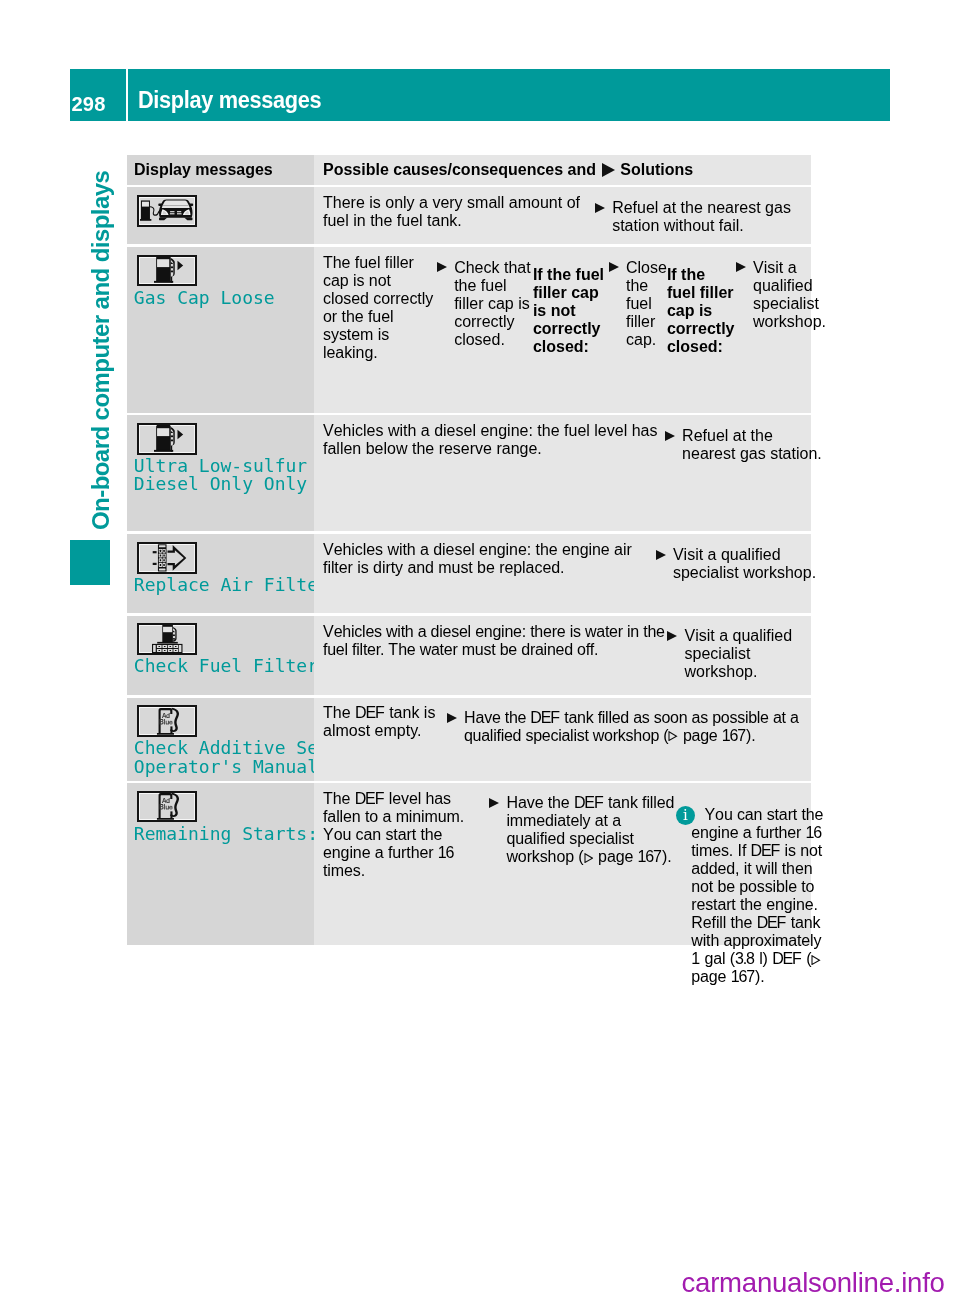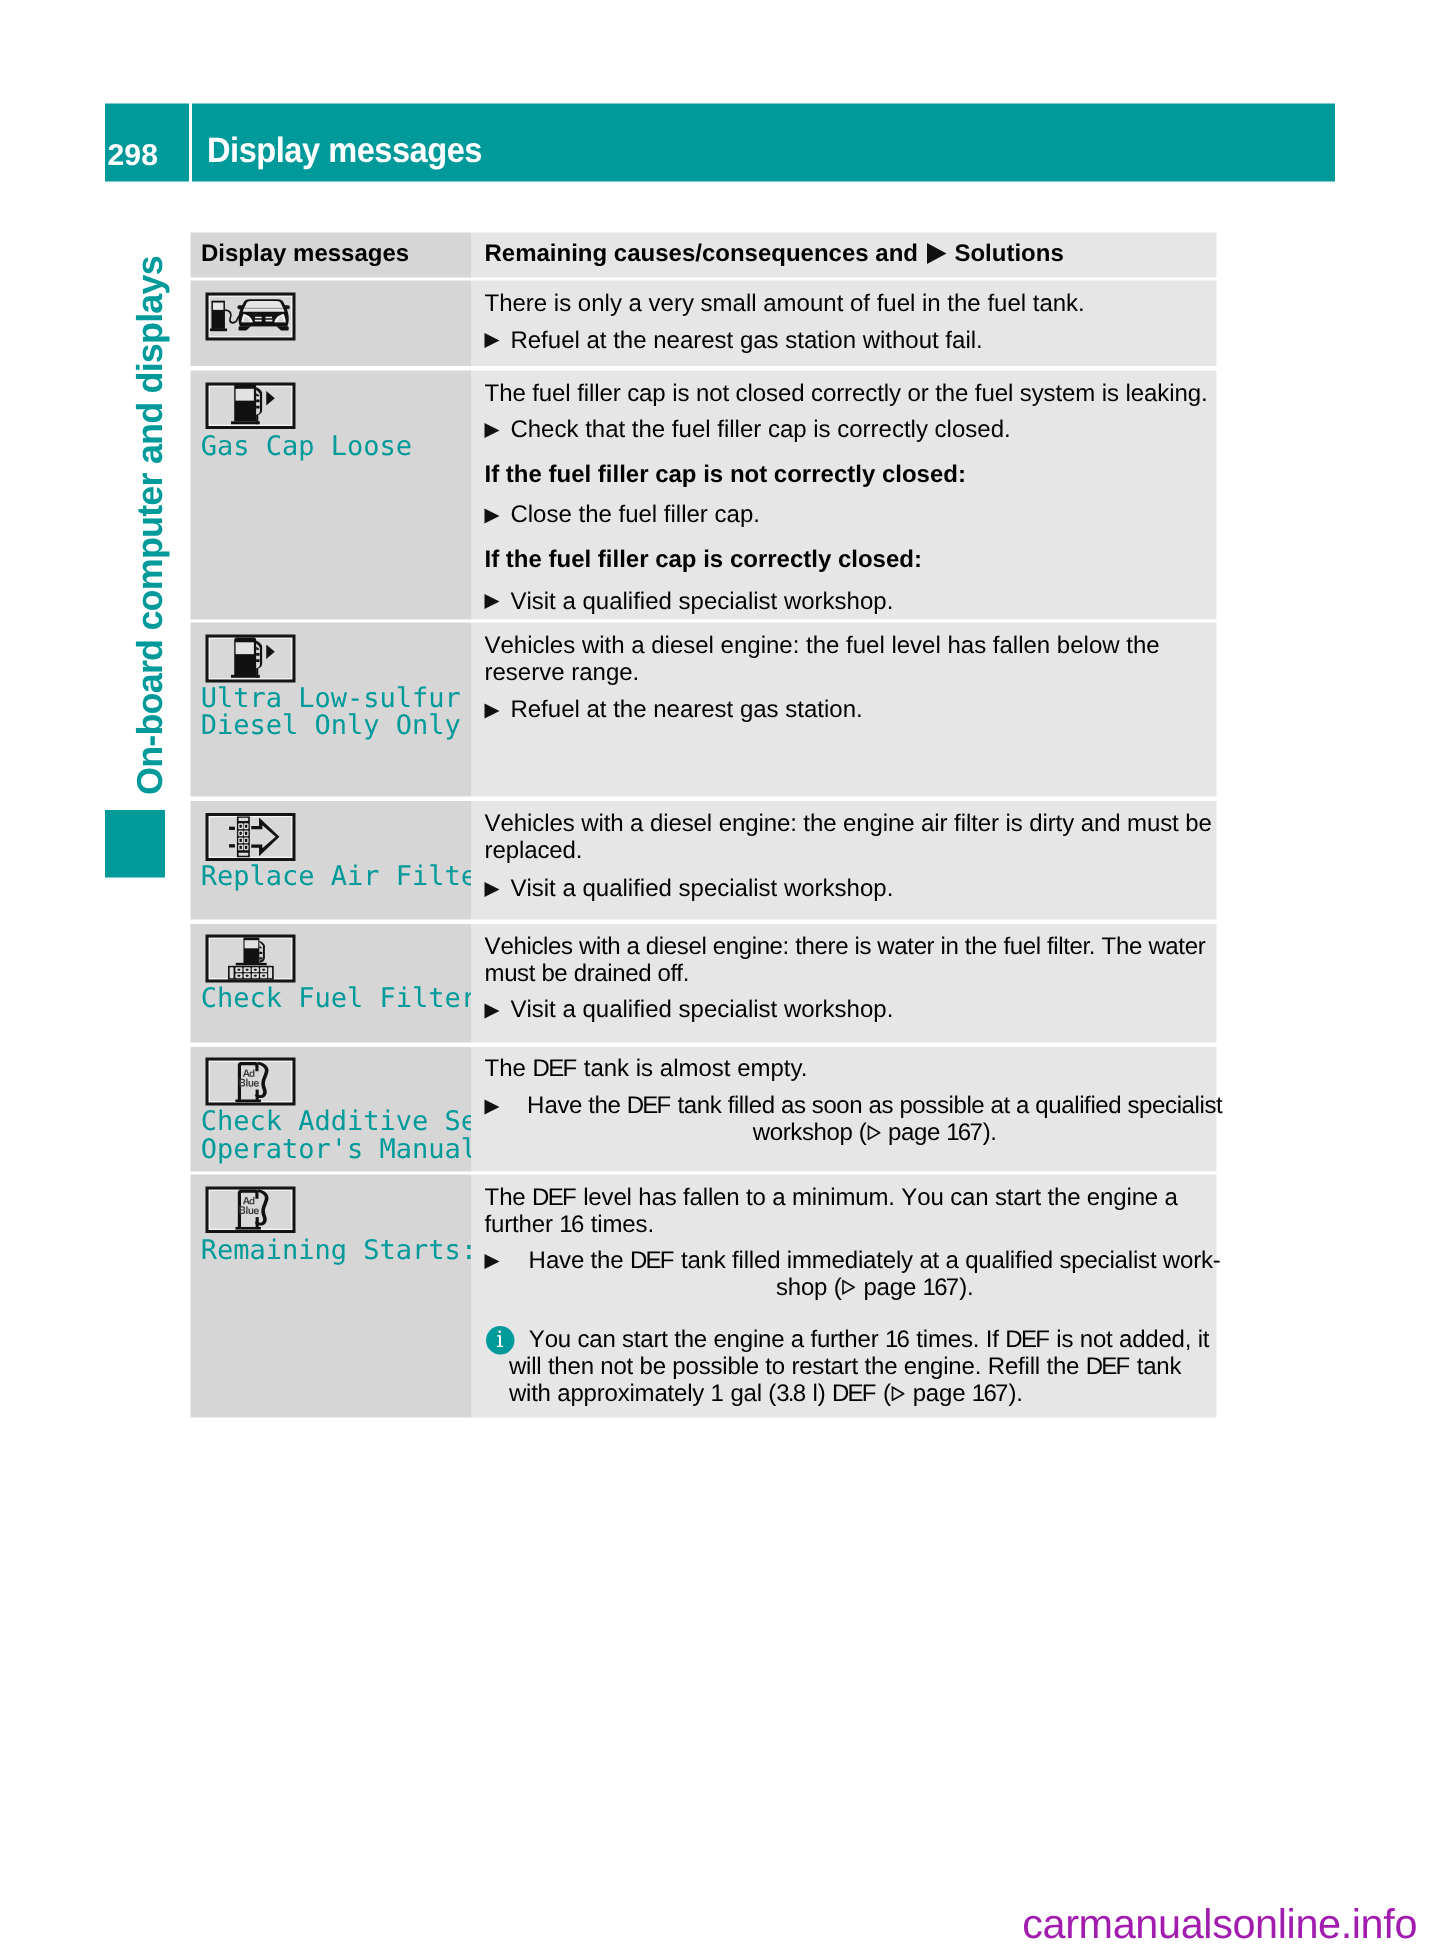--- a/index.html
+++ b/index.html
@@ -27,24 +27,24 @@
   #tbl{position:absolute;left:127px;top:155px;width:684px;height:789.5px;}
   .row{position:absolute;left:0;width:684px;display:flex;}
   .c1{width:187px;background:#d6d6d6;box-sizing:border-box;padding:7.5px 0 0 7px;}
   .c2{width:497px;background:#e6e6e6;box-sizing:border-box;padding:6.85px 0 0 9px;}
   .row.hd .c1,.row.hd .c2{padding-top:5.8px;}
   .c2inner{width:503px;}
   .hcell{font-weight:bold;font-size:16px;line-height:18px;white-space:nowrap;}
 
   p{margin:0;font-size:16px;line-height:18px;}
   .caps{letter-spacing:-1.15px;margin-right:1.15px;}
-  .c2inner{display:flex;flex-direction:column;align-items:flex-start;}
+  .c2inner{display:flex;flex-direction:row;align-items:flex-start;}
   p.t{margin-bottom:1.8px;}
   p.b{font-weight:bold;margin-top:12px;margin-bottom:4.5px;}
-  p.u{margin-top:4.6px;padding-left:17.3px;position:relative;text-align:center;}
+  p.u{margin-top:4.6px;padding-left:17.3px;position:relative;}
   .tri{position:absolute;left:0;top:3.9px;width:0;height:0;
       border-left:10.2px solid #111;border-top:5.9px solid transparent;border-bottom:5.9px solid transparent;}
   .note{position:relative;padding-left:16.25px;margin-top:16.6px;width:470px;}
   .note p{text-indent:13.2px;}
   .note .ic{position:absolute;left:0.8px;top:-0.9px;width:19px;height:19px;border-radius:50%;
       background:var(--teal);}
   .note .ic span{position:absolute;left:0;top:0;width:19px;height:19px;line-height:19.5px;
       text-align:center;color:#fff;font-family:"DejaVu Serif",serif;font-size:15px;}
 
   
@@ -80,21 +80,21 @@
 
   <div id="side-text">On-board computer and displays</div>
   <div id="side-square"></div>
 
   <div id="tbl">
   <div class="row hd" style="top:0px;height:30.2px">
     <div class="c1">
       <div class="hcell">Display messages</div>
     </div>
     <div class="c2">
-      <div class="hcell"><span>Remaining causes/consequences and</span><span class="tri-h"></span><span>Solutions</span></div>
+      <div class="hcell"><span>Possible causes/consequences and</span><span class="tri-h"></span><span>Solutions</span></div>
     </div>
   </div>
   <div class="row" style="top:32.3px;height:57.2px">
     <div class="c1">
       <div class="ibox">
 <svg width="60" height="31.4" viewBox="0 0 60 31.4">
  <g fill="#111">
   <rect x="3.95" y="5.45" width="9.0" height="18.8"></rect>
   <rect x="2.95" y="24.0" width="11.4" height="1.8"></rect>
   <path d="M12.95 12.3 c2.3 0.15 3.1 0.9 3.35 2.2 c0.3 1.5 -0.55 2.4 -0.55 4.0 c0 1.5 0.9 2.3 2.5 2.3 c1.8 0 2.7 -1.0 3.3 -2.4 c0.8 -1.8 1.6 -2.9 3.3 -3.5 l0.0 -1.25 c-2.3 0.6 -3.3 2.0 -4.1 3.9 c-0.5 1.2 -1.1 2.0 -2.4 2.0 c-1.0 0 -1.5 -0.5 -1.5 -1.25 c0 -1.3 0.85 -2.3 0.5 -4.2 c-0.3 -1.65 -1.5 -2.7 -4.4 -2.95 z"></path>

